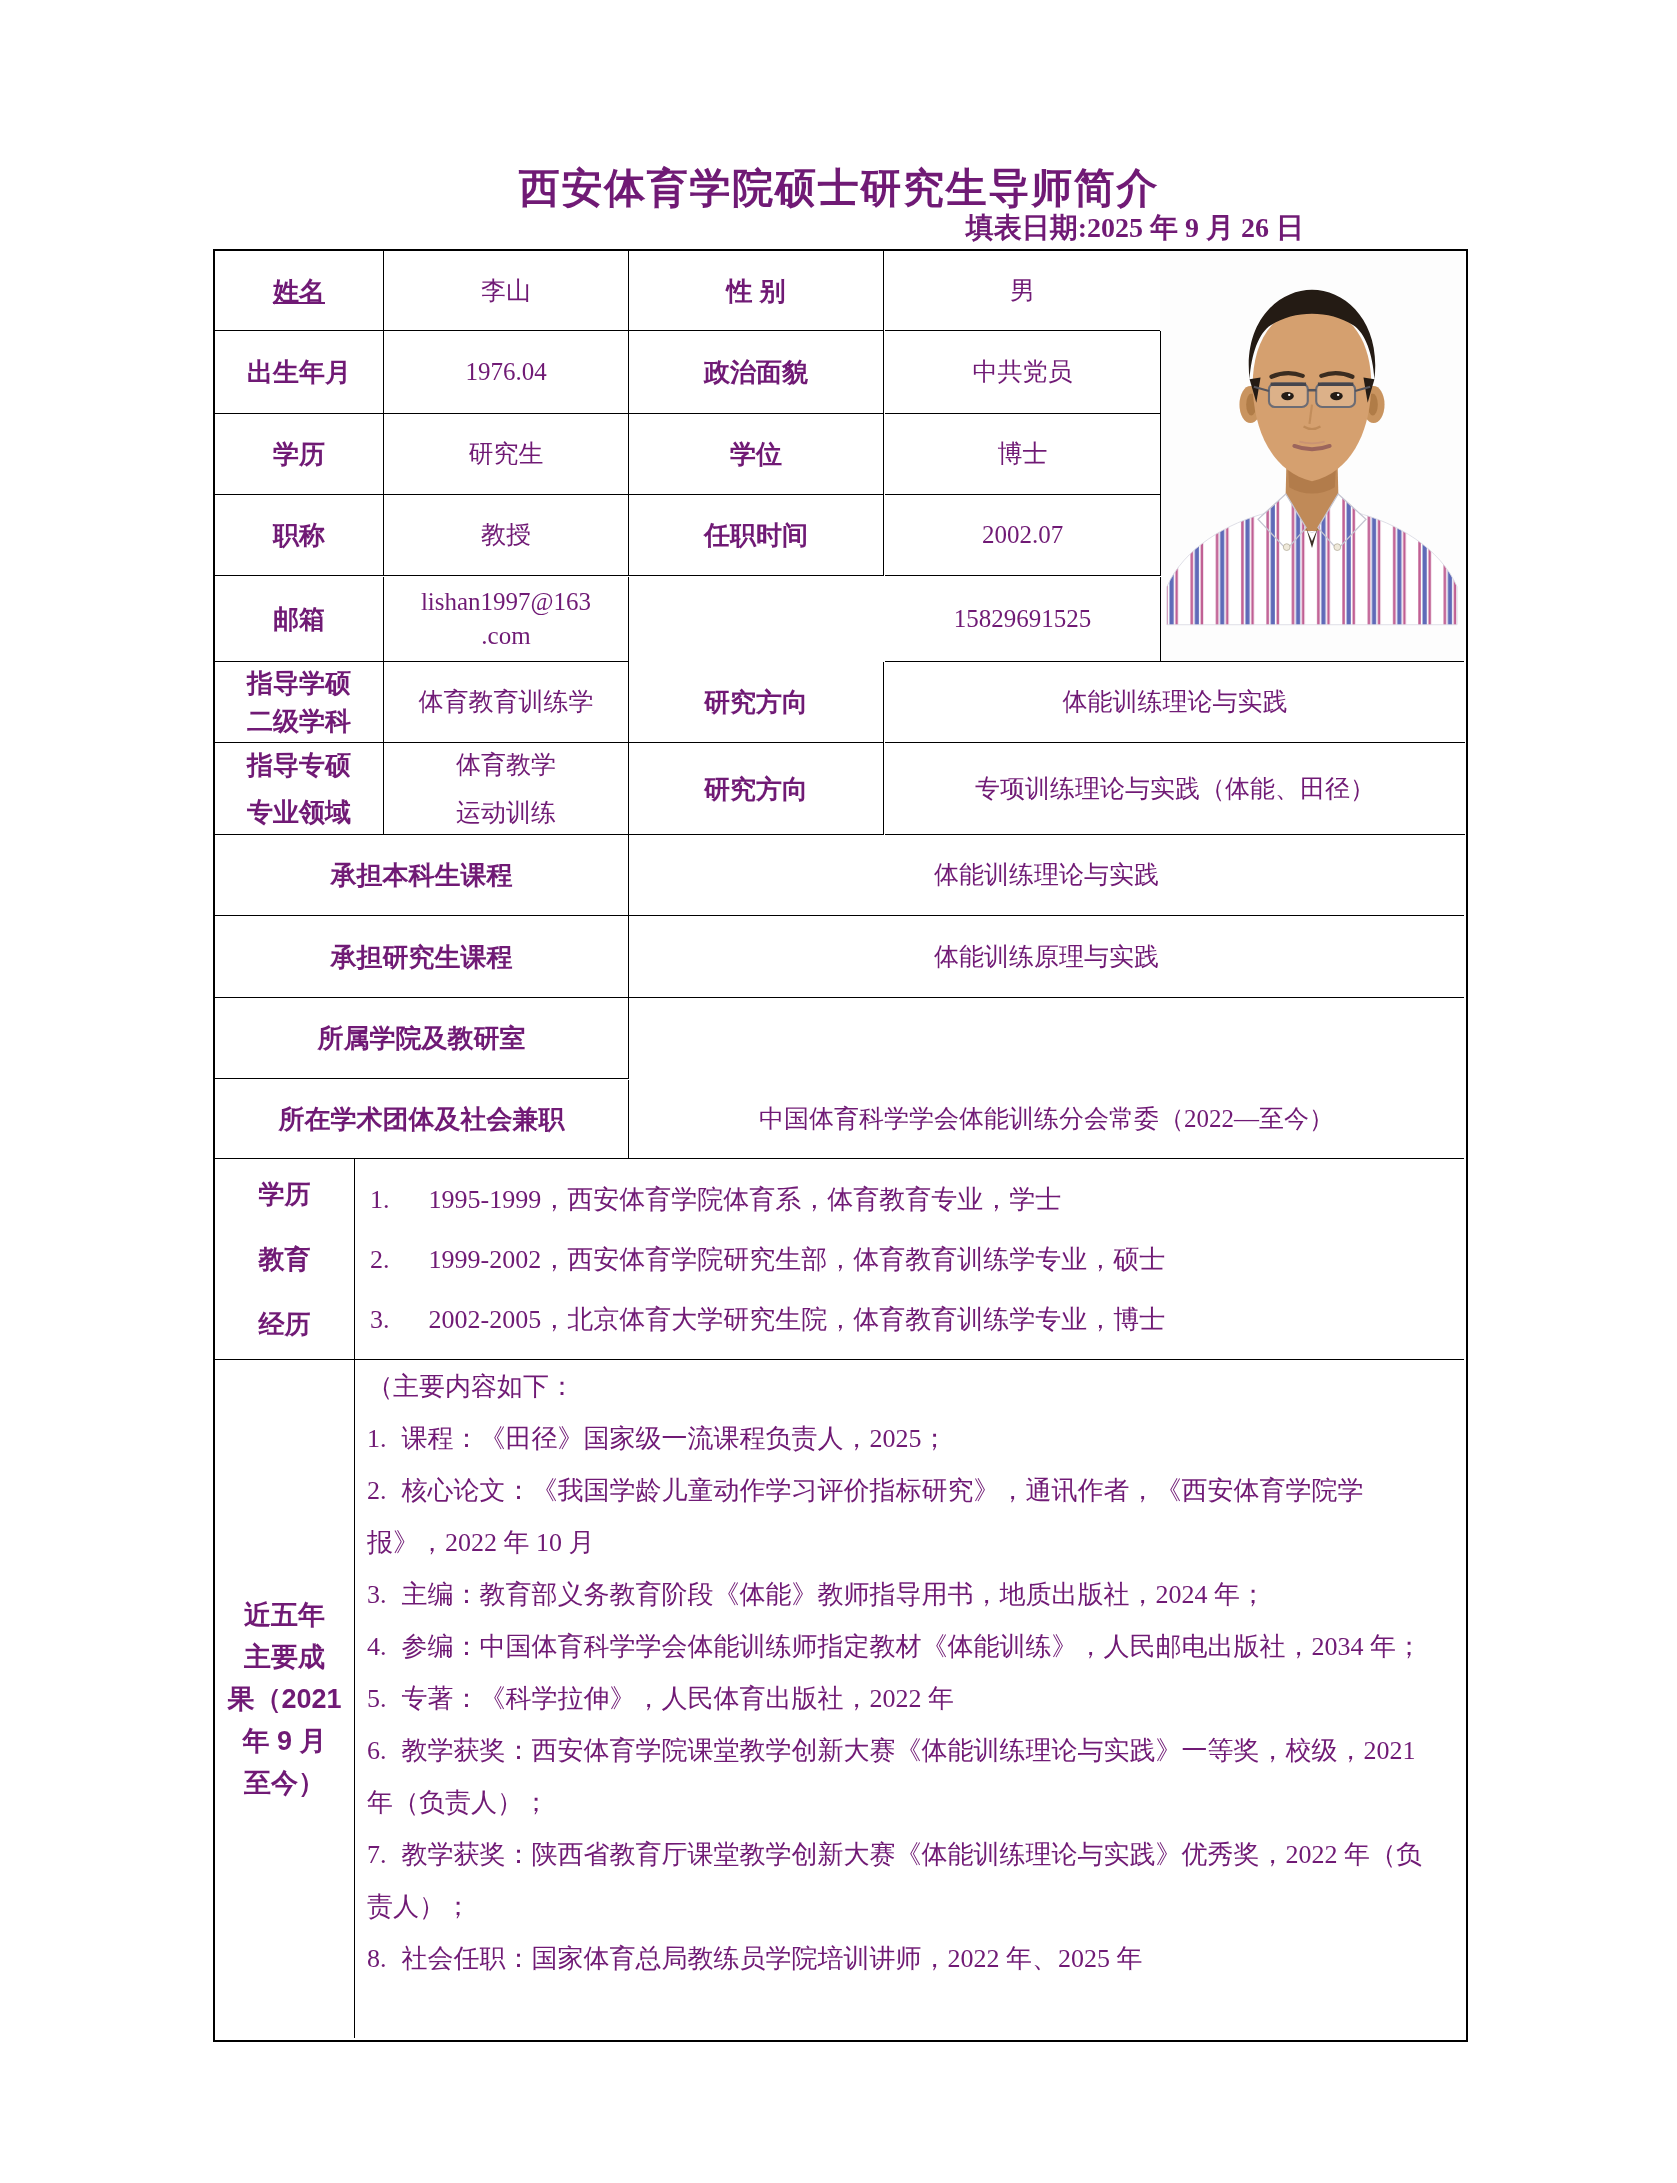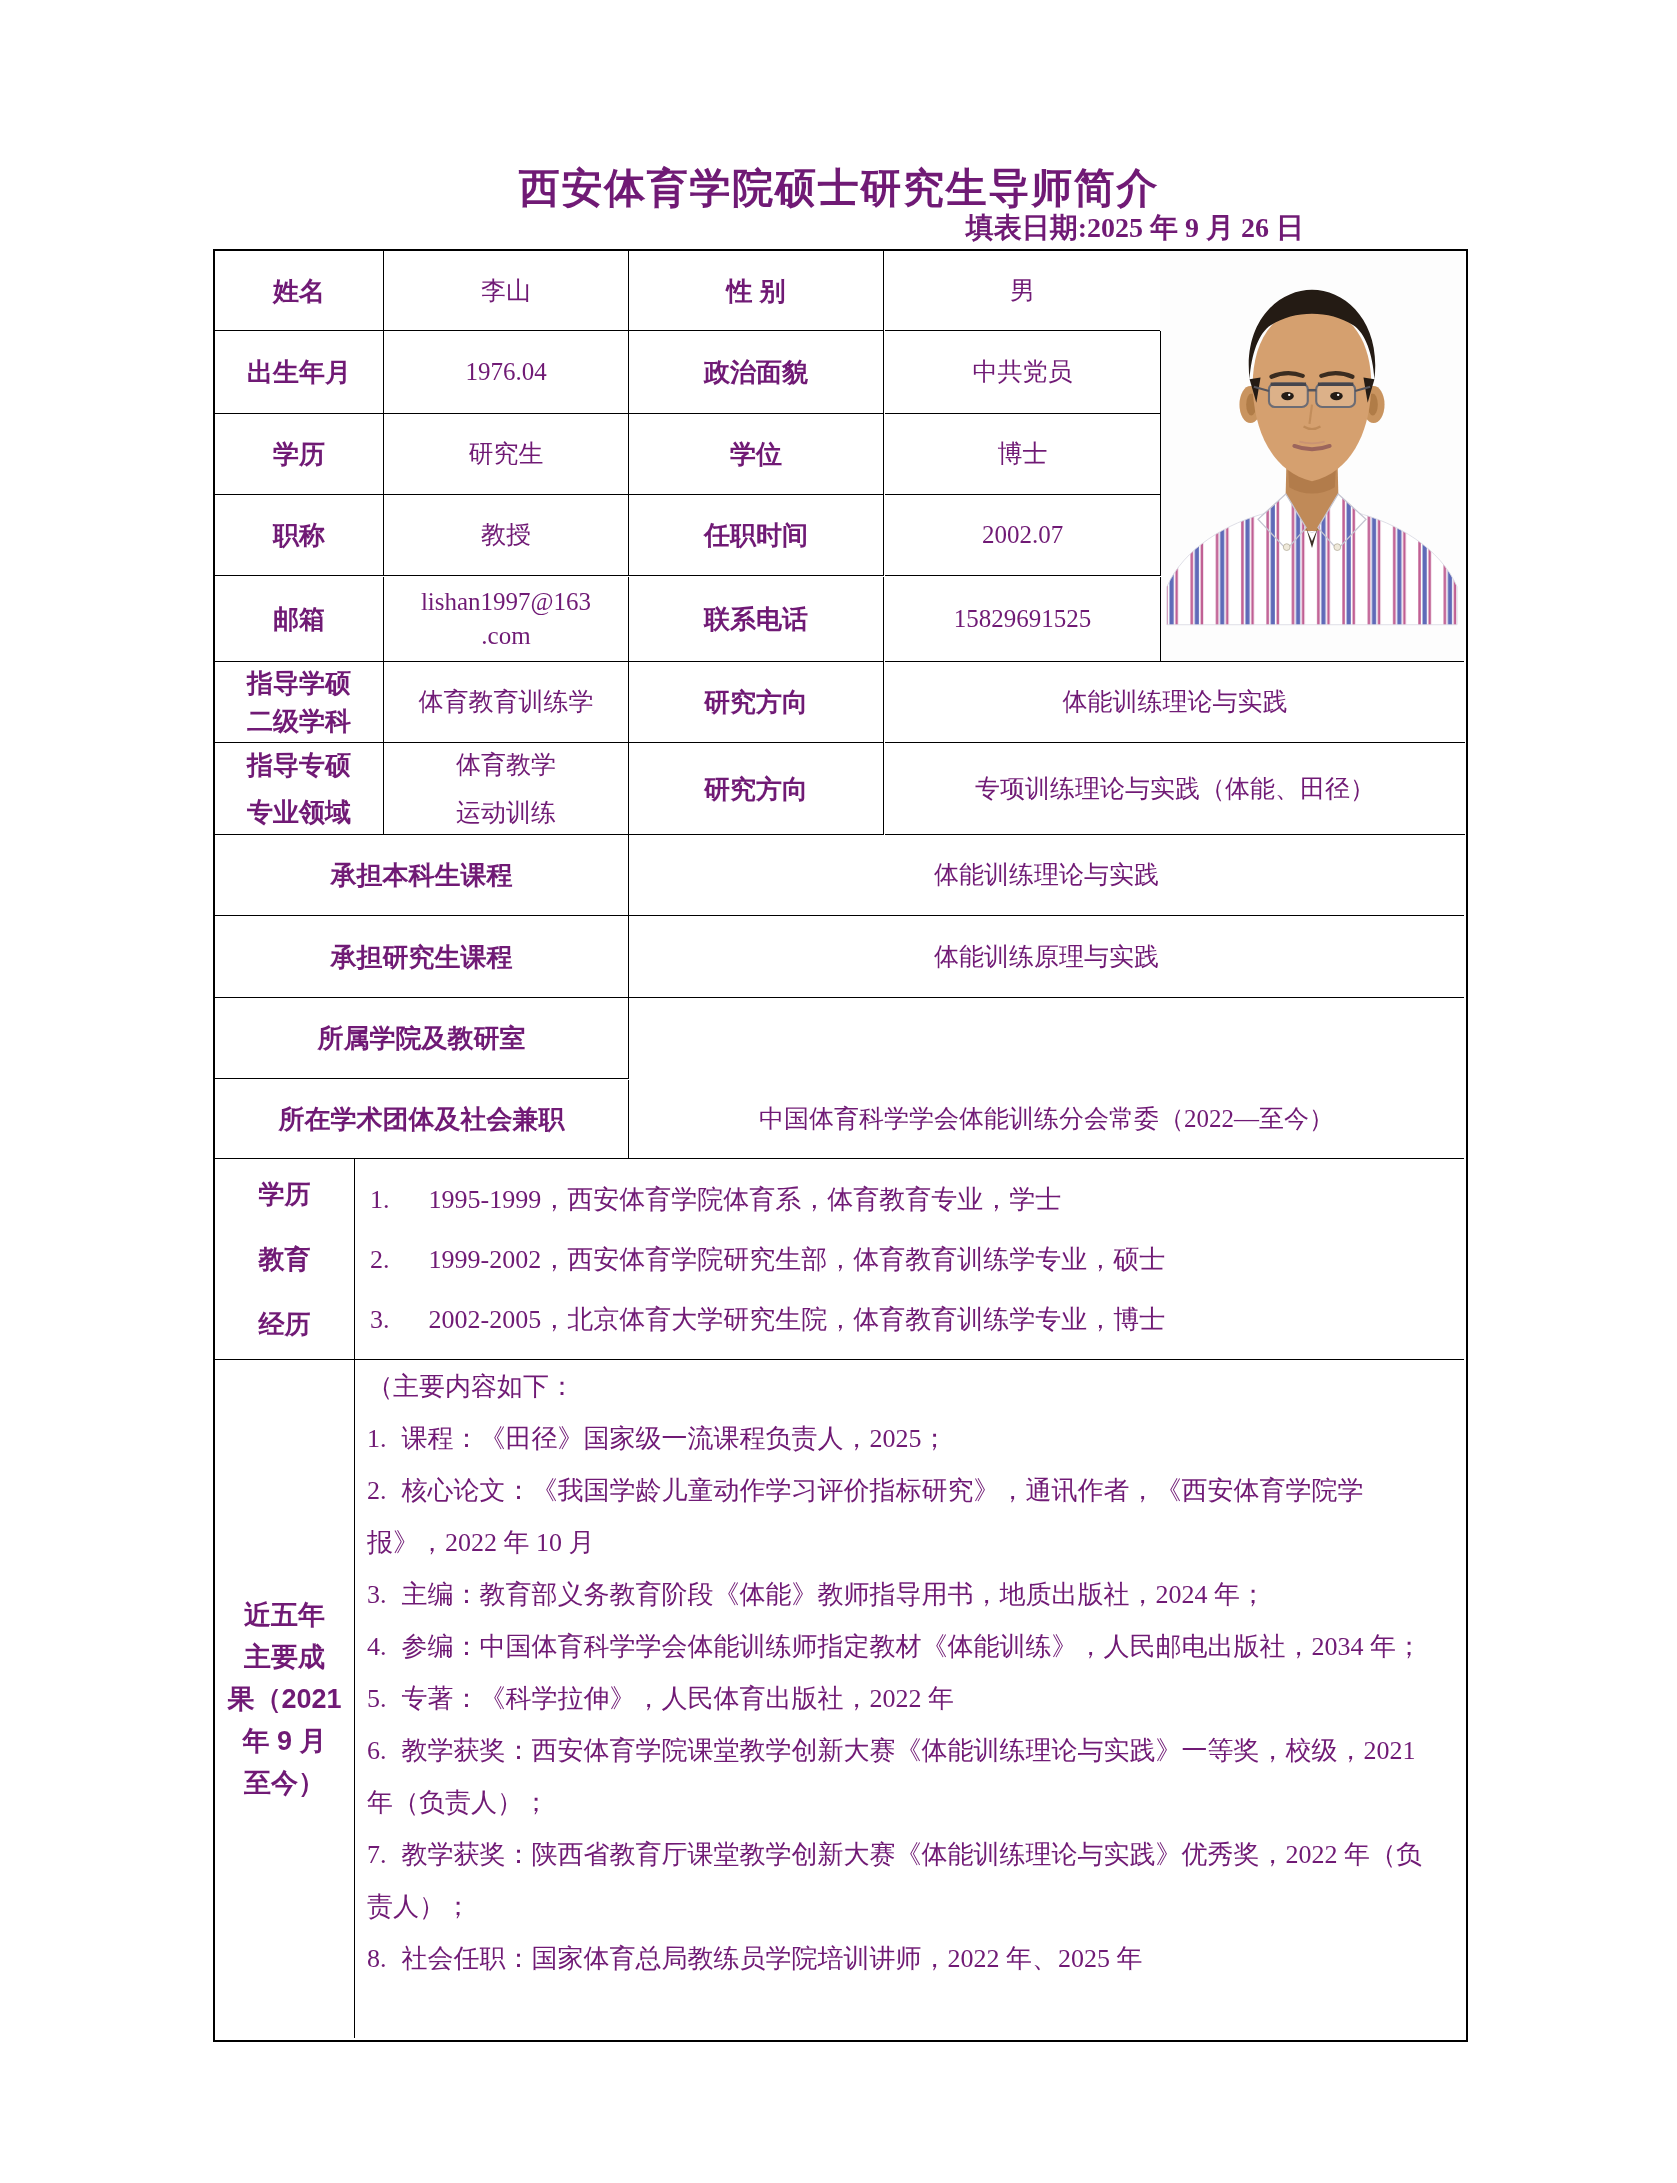--- a/index.html
+++ b/index.html
@@ -43,21 +43,21 @@
 </head>
 <body>
 
 <div id="page">
 
   <div class="doc-title">西安体育学院硕士研究生导师简介</div>
   <div class="date-line">填表日期:2025 年 9 月 26 日</div>
 
   <div id="tbl">
 
-    <div class="cell lbl" style="left:0;top:0;width:169px;height:80px;">姓名</div>
+    <div class="cell lbl" style="left:0;top:0;width:169px;height:80px;text-decoration:underline;">姓名</div>
     <div class="cell val" style="left:169px;top:0;width:245px;height:80px;">李山</div>
     <div class="cell lbl" style="left:414px;top:0;width:255px;height:80px;">性 别</div>
     <div class="cell val" style="left:670px;top:0;width:276px;height:80px;">男</div>
 
     <div class="cell no-r photo-cell" style="left:945px;top:0;width:304px;height:411px;">
       <svg viewBox="0 0 360 486" xmlns="http://www.w3.org/2000/svg">
         <defs>
           <pattern id="shirtStripes" width="30" height="8" patternUnits="userSpaceOnUse">
             <rect width="30" height="8" fill="#ffffff"></rect>
             <rect x="6" width="3" height="8" fill="#c05f93"></rect>
@@ -126,21 +126,20 @@
     <div class="cell val" style="left:670px;top:163px;width:276px;height:81px;">博士</div>
 
     <div class="cell lbl" style="left:0;top:244px;width:169px;height:81px;">职称</div>
     <div class="cell val" style="left:169px;top:244px;width:245px;height:81px;">教授</div>
     <div class="cell lbl" style="left:414px;top:244px;width:255px;height:81px;">任职时间</div>
     <div class="cell val" style="left:670px;top:244px;width:276px;height:81px;">2002.07</div>
 
     <div class="cell lbl" style="left:0;top:326px;width:169px;height:85px;">邮箱</div>
     <div class="cell val pre" style="left:169px;top:326px;width:245px;height:85px;">lishan1997@163
 .com</div>
-    <div class="cell lbl" style="left:414px;top:326px;width:255px;height:85px;">联系电话</div>
     <div class="cell val" style="left:670px;top:326px;width:276px;height:85px;">15829691525</div>
 
     <div class="cell lbl pre lh45" style="left:0;top:411px;width:169px;height:81px;">指导学硕
 二级学科</div>
     <div class="cell val" style="left:169px;top:411px;width:245px;height:81px;">体育教育训练学</div>
     <div class="cell lbl" style="left:414px;top:411px;width:255px;height:81px;">研究方向</div>
     <div class="cell val no-r" style="left:670px;top:411px;width:580px;height:81px;">体能训练理论与实践</div>
 
     <div class="cell lbl pre lh55" style="left:0;top:492px;width:169px;height:92px;">指导专硕
 专业领域</div>

